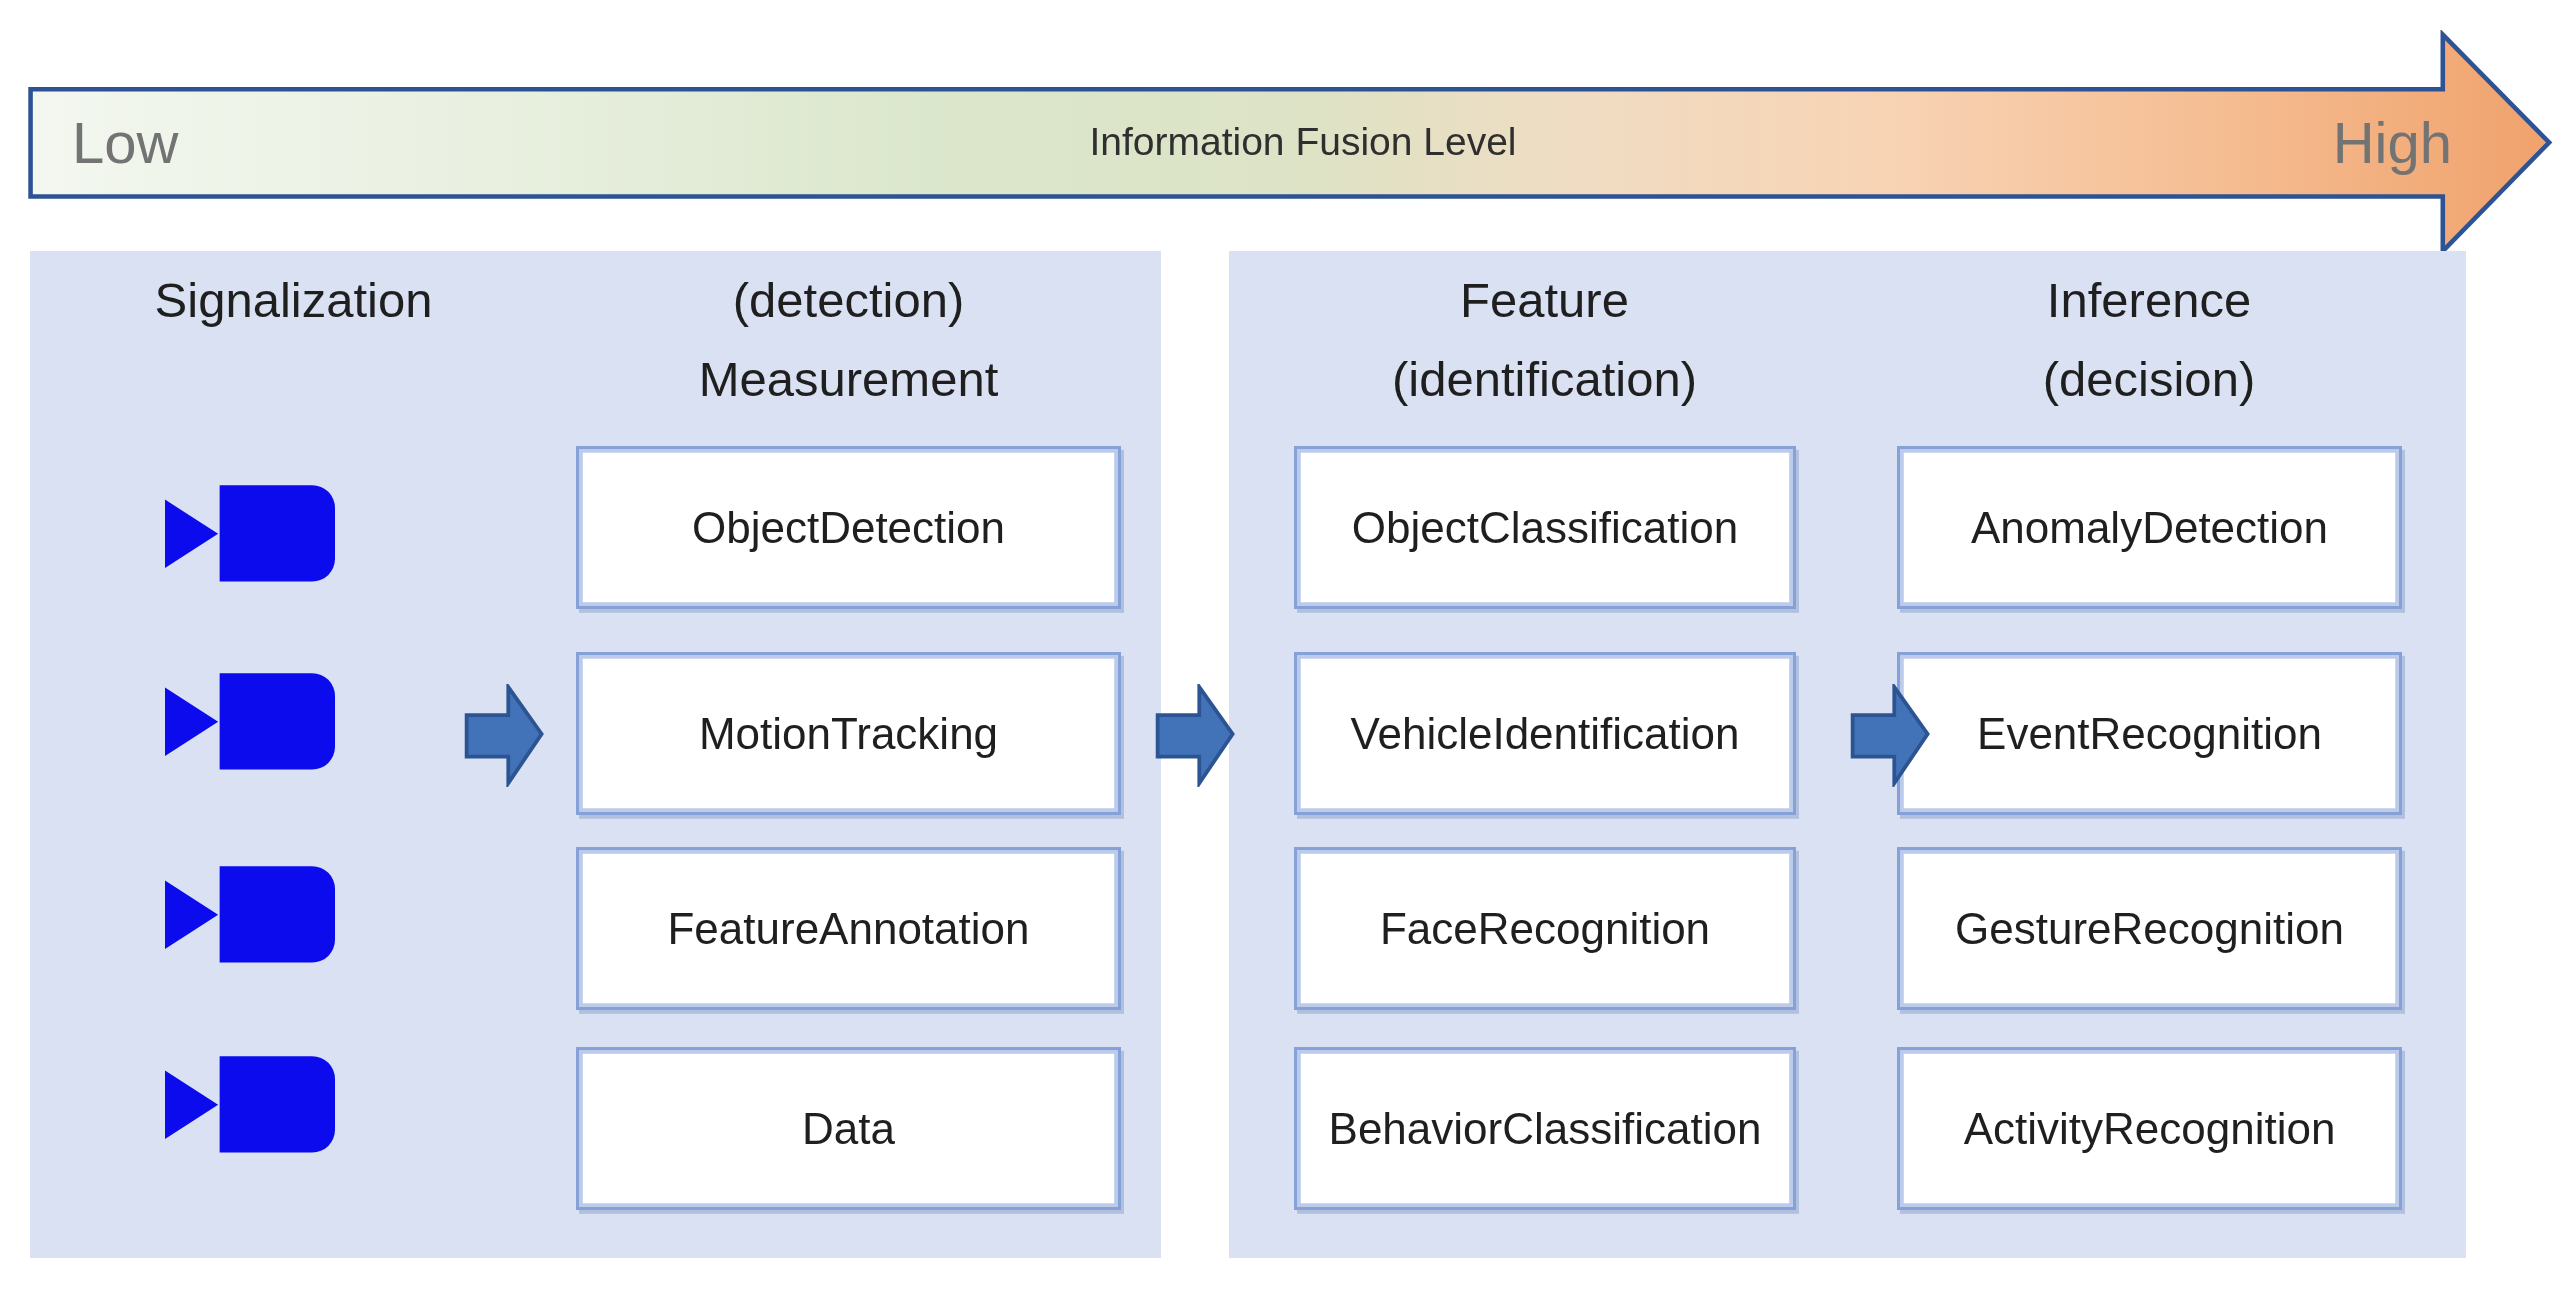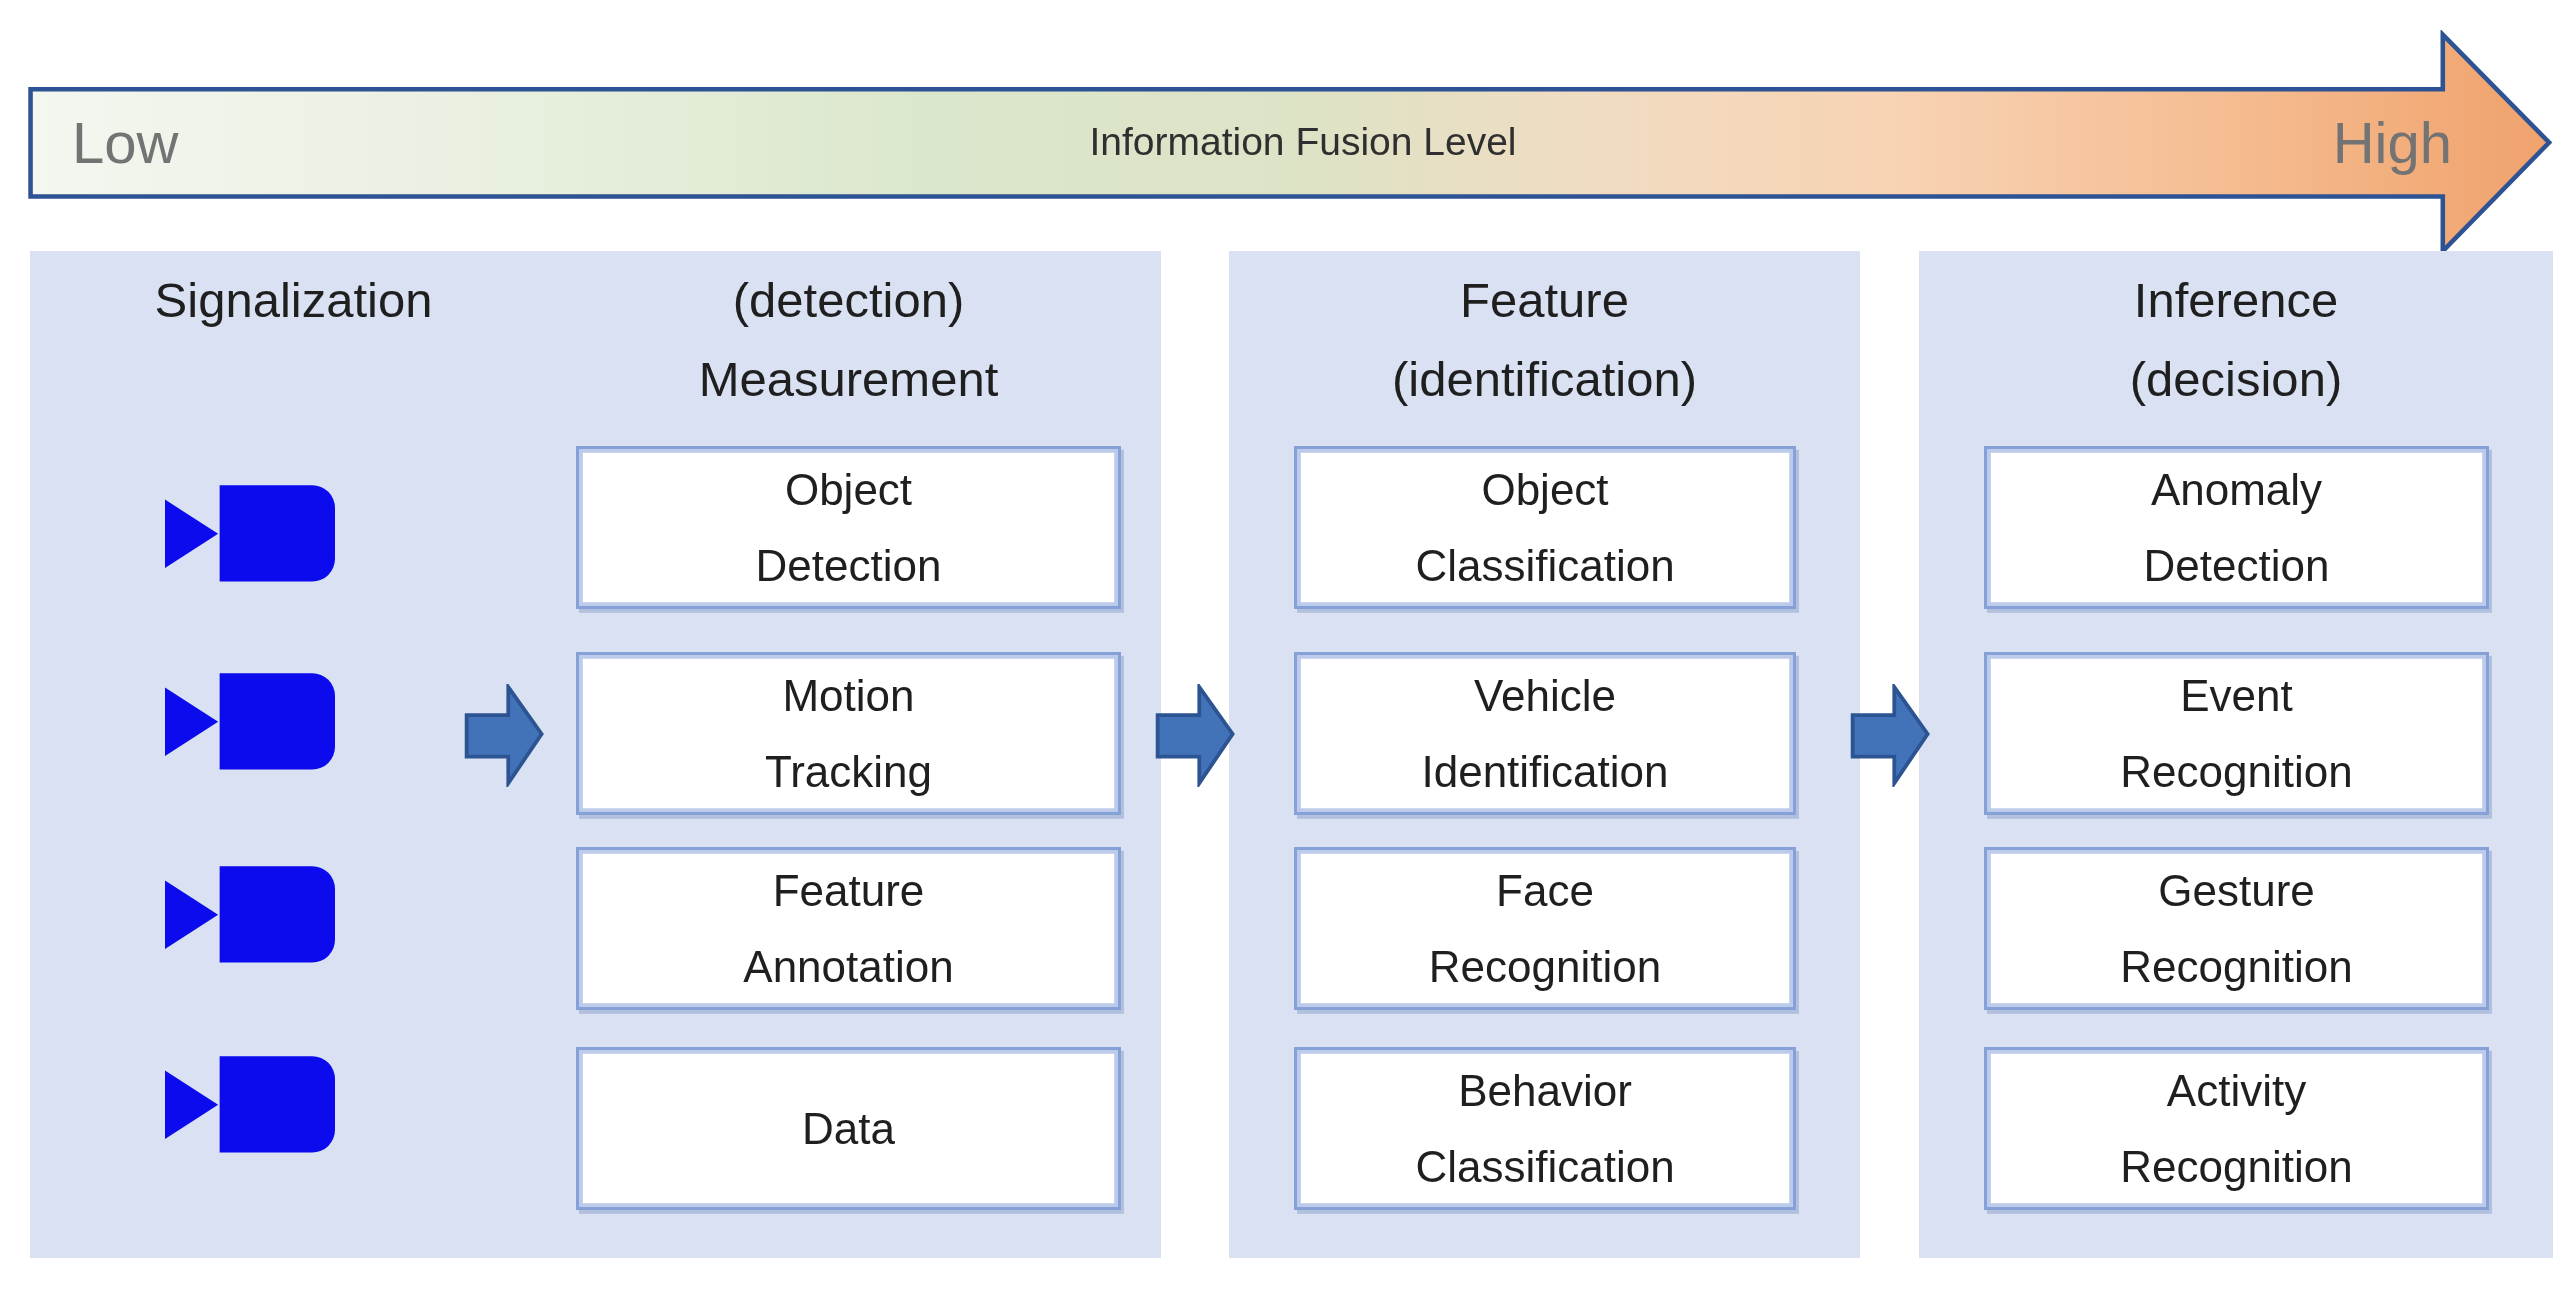--- a/index.html
+++ b/index.html
@@ -13,21 +13,21 @@
   .banner-title{position:absolute;font-size:39px;line-height:59px;color:#2f2f2f;white-space:nowrap;transform:translateX(-50%);}
 
   
   .panel{position:absolute;top:251px;height:1007px;background:var(--panel_bg,#d9e1f3);}
   .col-header{position:absolute;top:10px;left:0;right:0;text-align:center;font-size:49px;line-height:79px;color:var(--text,#1f1f1f);}
 
   
   .item-box{position:absolute;height:163px;box-sizing:border-box;background:var(--box_bg,#fff);
     border:3.8px solid var(--box_border,#85a1d7);
     box-shadow:inset 0 0 0 3.8px var(--box_border_inner,#bdcbeb), 3px 3.8px 0 rgba(76,106,160,0.28);
-    display:flex;flex-direction:column;align-items:center;justify-content:center;
+    display:flex;flex-direction:row;align-items:center;justify-content:center;
     text-align:center;font-size:44px;line-height:76px;color:var(--text,#1f1f1f);}
   .c2{left:40px;width:545px;}
   .c3{left:65px;width:502px;}
   .c4{left:65px;width:505px;}
   .r1{top:195px;} .r2{top:401px;} .r3{top:596px;} .r4{top:796px;}
 
   
   .camera{position:absolute;left:135px;}
   .camera path{fill:var(--camera_blue,#0b0bee);}
 
@@ -115,21 +115,21 @@
     <div class="item-box c3 r3">
       <span>Face</span>
       <span>Recognition</span>
     </div>
     <div class="item-box c3 r4">
       <span>Behavior</span>
       <span>Classification</span>
     </div>
   </div>
 
-  <div class="panel" style="left:1919px;width:634px">
+  <div class="panel" style="left:1832px;width:634px">
     <div class="col-header">
       <div>Inference</div>
       <div>(decision)</div>
     </div>
     <div class="item-box c4 r1">
       <span>Anomaly</span>
       <span>Detection</span>
     </div>
     <div class="item-box c4 r2">
       <span>Event</span>

